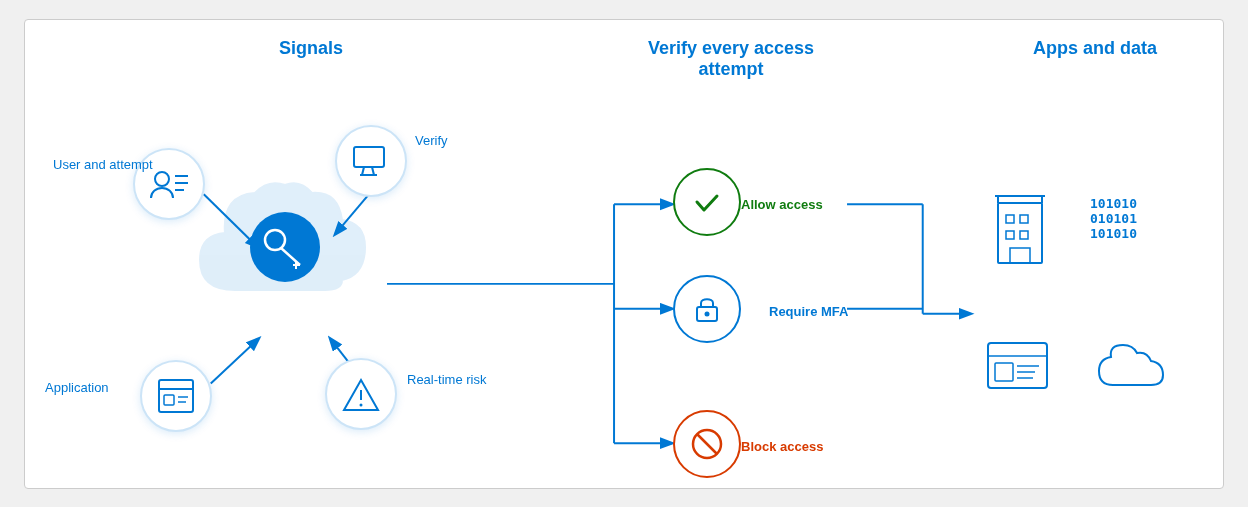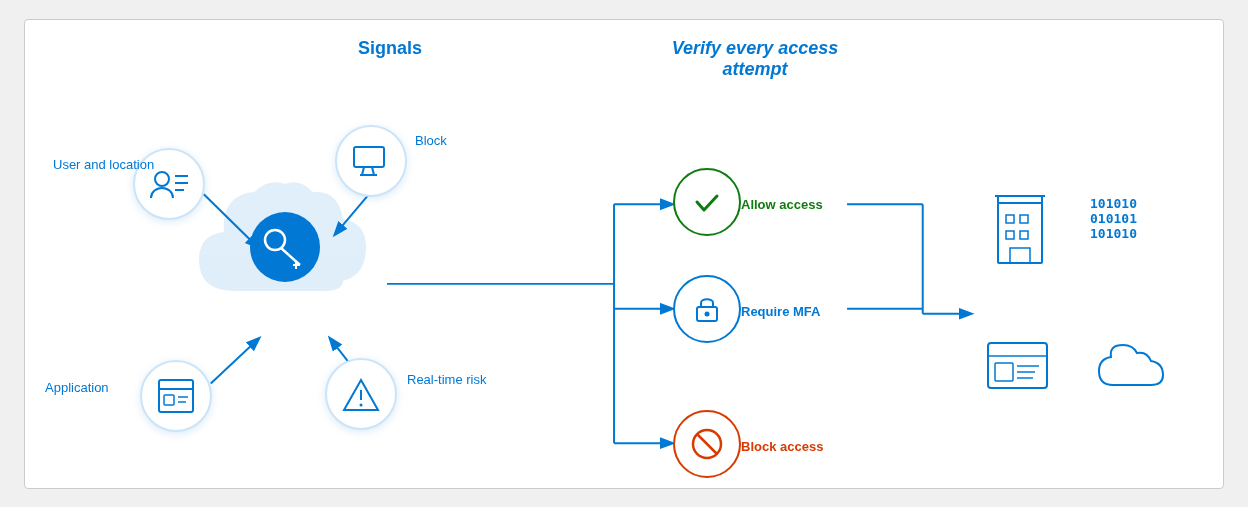--- a/index.html
+++ b/index.html
@@ -135,45 +135,46 @@
 
     <line x1="590" y1="425" x2="648" y2="425" stroke="#0078d4" stroke-width="2" marker-end="url(#arrowBlue)"></line>
 
     <line x1="824" y1="185" x2="900" y2="185" stroke="#0078d4" stroke-width="2"></line>
     <line x1="900" y1="185" x2="900" y2="295" stroke="#0078d4" stroke-width="2"></line>
     <line x1="900" y1="295" x2="948" y2="295" stroke="#0078d4" stroke-width="2" marker-end="url(#arrowBlue)"></line>
 
     <line x1="824" y1="290" x2="900" y2="290" stroke="#0078d4" stroke-width="2"></line>
   </svg>
 
-  <div class="section-header" style="left: 217px; width: 180px; text-align: right;">Signals</div>
-
-  <div class="section-header" style="left: 620px; width: 220px; line-height: 1.2; font-style: italic;">Verify every access attempt</div>
-
+  <div class="section-header" style="left: 196px; width: 180px;">Signals</div>
+
+  <div class="section-header" style="left: 596px; width: 220px; line-height: 1.2;">Verify every access attempt</div>
+
+  <div class="section-header" style="left: 970px; width: 200px;">Apps and data</div>
 
   <div class="signal-circle" style="top: 128px; left: 108px;">
     <svg width="40" height="32" viewBox="0 0 40 32" fill="none" xmlns="http://www.w3.org/2000/svg">
       <circle cx="13" cy="11" r="7" stroke="#0078d4" stroke-width="2" fill="none"></circle>
       <path d="M2 30c0-6 5-10 11-10s11 4 11 10" stroke="#0078d4" stroke-width="2" fill="none"></path>
       <line x1="26" y1="8" x2="39" y2="8" stroke="#0078d4" stroke-width="2"></line>
       <line x1="26" y1="15" x2="39" y2="15" stroke="#0078d4" stroke-width="2"></line>
       <line x1="26" y1="22" x2="35" y2="22" stroke="#0078d4" stroke-width="2"></line>
     </svg>
   </div>
-  <div class="signal-label" style="top: 137px; left: 28px;">User and location</div>
+  <div class="signal-label" style="top: 137px; left: 28px;">User and attempt</div>
 
   <div class="signal-circle" style="top: 105px; left: 310px;">
     <svg width="42" height="36" viewBox="0 0 42 36" fill="none" xmlns="http://www.w3.org/2000/svg">
       <rect x="4" y="4" width="30" height="20" rx="2" stroke="#0078d4" stroke-width="2" fill="none"></rect>
       <line x1="14" y1="24" x2="12" y2="32" stroke="#0078d4" stroke-width="2"></line>
       <line x1="22" y1="24" x2="24" y2="32" stroke="#0078d4" stroke-width="2"></line>
       <line x1="10" y1="32" x2="27" y2="32" stroke="#0078d4" stroke-width="2"></line>
     </svg>
   </div>
-  <div class="signal-label" style="top: 113px; left: 390px;">Block</div>
+  <div class="signal-label" style="top: 113px; left: 390px;">Verify</div>
 
   <div class="signal-circle" style="top: 340px; left: 115px;">
     <svg width="40" height="38" viewBox="0 0 40 38" fill="none" xmlns="http://www.w3.org/2000/svg">
       <rect x="3" y="3" width="34" height="32" rx="2" stroke="#0078d4" stroke-width="2" fill="none"></rect>
       <line x1="3" y1="12" x2="37" y2="12" stroke="#0078d4" stroke-width="2"></line>
       <rect x="8" y="18" width="10" height="10" rx="1" stroke="#0078d4" stroke-width="1.5" fill="none"></rect>
       <line x1="22" y1="20" x2="32" y2="20" stroke="#0078d4" stroke-width="1.5"></line>
       <line x1="22" y1="25" x2="30" y2="25" stroke="#0078d4" stroke-width="1.5"></line>
     </svg>
   </div>
@@ -212,21 +213,21 @@
   </div>
 
   <div class="verify-item" style="top: 255px; left: 648px;">
     <div class="verify-circle" style="border-color: #0078d4;">
       <svg width="36" height="36" viewBox="0 0 36 36" fill="none" xmlns="http://www.w3.org/2000/svg">
         <rect x="8" y="16" width="20" height="14" rx="2" stroke="#0078d4" stroke-width="2" fill="none"></rect>
         <path d="M12 16 V12 C12 7 24 7 24 12 V16" stroke="#0078d4" stroke-width="2" fill="none"></path>
         <circle cx="18" cy="23" r="2.5" fill="#0078d4"></circle>
       </svg>
     </div>
-    <div class="verify-label" style="color: #0078d4;">Require MFA</div>
+    <div class="verify-label" style="color: #0078d4; padding-left: 28px;">Require MFA</div>
   </div>
 
   <div class="verify-item" style="top: 390px; left: 648px;">
     <div class="verify-circle" style="border-color: #d83b01;">
       <svg width="40" height="40" viewBox="0 0 40 40" fill="none" xmlns="http://www.w3.org/2000/svg">
         <circle cx="20" cy="20" r="14" stroke="#d83b01" stroke-width="2.5" fill="none"></circle>
         <line x1="10" y1="10" x2="30" y2="30" stroke="#d83b01" stroke-width="2.5"></line>
       </svg>
     </div>
     <div class="verify-label" style="color: #d83b01;">Block access</div>

